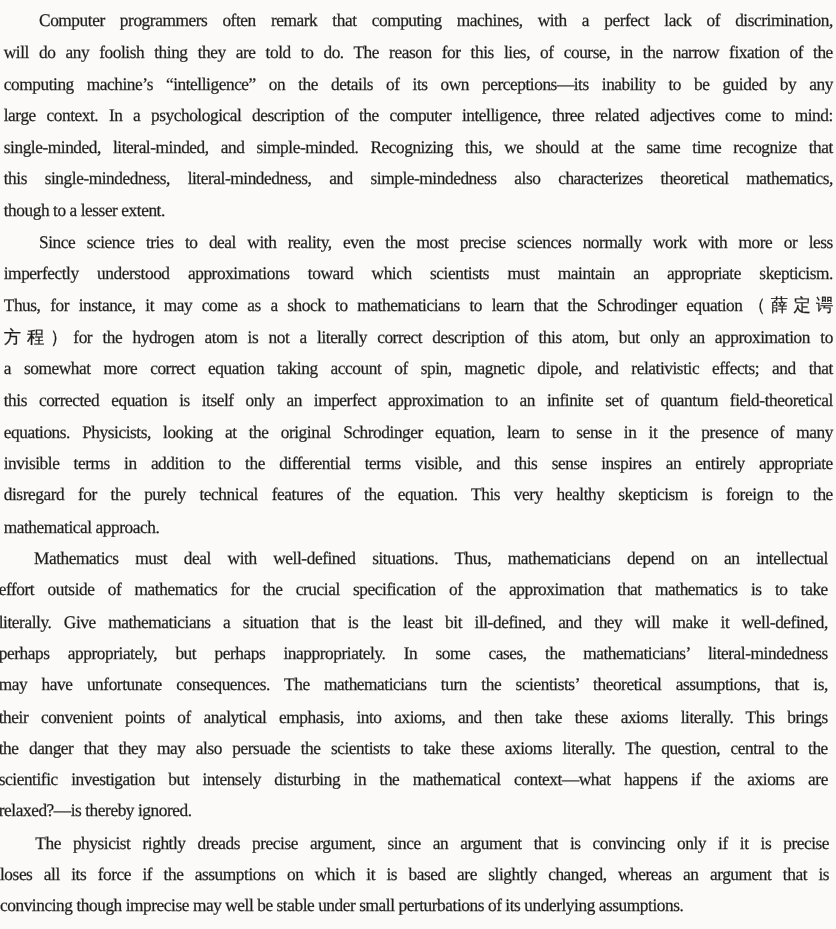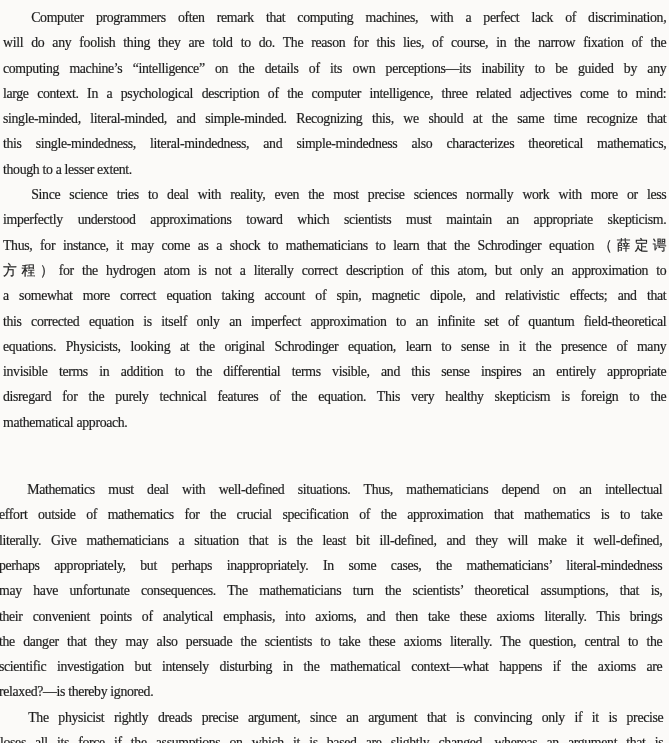--- a/index.html
+++ b/index.html
@@ -27,21 +27,21 @@
     width: 681px;
     transform: scaleX(0.974);
     transform-origin: 0 50%;
     text-align: justify;
     text-align-last: justify;
     -webkit-text-stroke: 0.2px #2a2a2a;
   }
   .line.first { text-indent: 29px; }
   .line.last  { text-align-last: left; }
   
-  .p3 { margin-left: -4px; margin-top: 42px; }
+  .p3 { margin-left: -4px; }
   .p4 { margin-left: -3px; }
 </style>
 </head>
 <body>
 
 <div class="page">
 
   <div class="paragraph p1">
     <div class="line first">Computer programmers often remark that computing machines, with a perfect lack of discrimination,</div>
     <div class="line">will do any foolish thing they are told to do. The reason for this lies, of course, in the narrow fixation of the</div>

